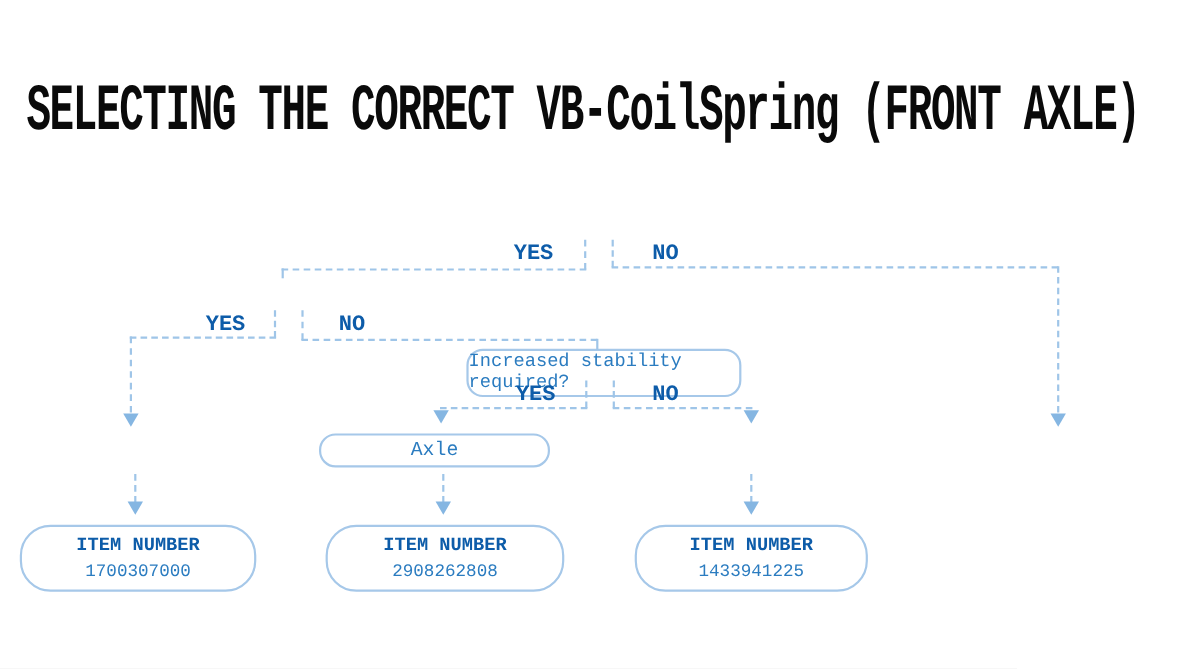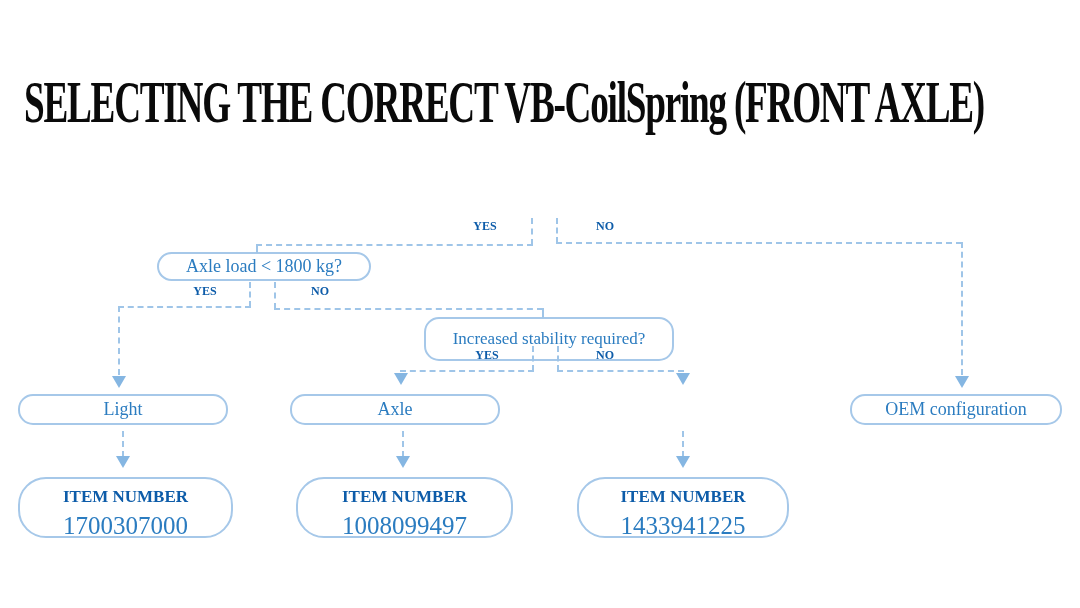--- a/index.html
+++ b/index.html
@@ -9,65 +9,62 @@
     --arrow:#85b6e2;
     --question-text:#2b7cc0;
     --decision-label:#0d5ca9;
     --item-label:#0d5ca9;
     --item-number:#2b7cc0;
     --title-color:#0a0a0a;
   }
   html,body{margin:0;padding:0;background:#e9e9e9;}
   .stage{
     position:relative;width:1080px;height:608px;background:var(--bg);
-    font-family:Liberation Serif, serif;overflow:hidden;margin:0 auto;
+    font-family:Liberation Mono, monospace;overflow:hidden;margin:0 auto;
   }
   .title{
     position:absolute;left:24px;top:72px;
     font-size:60px;font-weight:800;letter-spacing:-2px;line-height:1;
     color:var(--title-color);white-space:nowrap;
     transform:scaleX(0.62);transform-origin:0 0;
   }
   .qbox,.obox{
     position:absolute;border:2px solid var(--box-border);border-radius:15px;
     background:var(--bg);display:flex;align-items:center;justify-content:center;
     color:var(--question-text);font-size:18px;box-sizing:border-box;
   }
   .dlabel{
     position:absolute;width:60px;text-align:center;
-    font-size:12px;font-weight:bold;color:var(--decision-label);
+    font-size:20px;font-weight:bold;color:var(--decision-label);
   }
   .ibox{
     position:absolute;top:477px;height:61px;border:2px solid var(--box-border);
     border-radius:28px;background:var(--bg);box-sizing:border-box;
     text-align:center;padding-top:8px;
   }
   .ilabel{font-size:17px;font-weight:bold;color:var(--item-label);}
-  .inumber{font-size:25px;color:var(--item-number);margin-top:5px;}
+  .inumber{font-size:16px;color:var(--item-number);margin-top:5px;}
   .hline{position:absolute;height:0;border-top:2px dashed var(--connector);}
   .vline{position:absolute;width:0;border-left:2px dashed var(--connector);}
   .arrow{
     position:absolute;width:0;height:0;
     border-left:7px solid transparent;border-right:7px solid transparent;
     border-top:12px solid var(--arrow);
   }
 </style>
 </head>
 <body>
 
 <div class="stage">
 
   <div class="title">SELECTING THE CORRECT VB-CoilSpring (FRONT AXLE)</div>
 
   <div class="dlabel" style="left:455px;top:219px;">YES</div>
   <div class="dlabel" style="left:575px;top:219px;">NO</div>
 
-  <div class="qbox" style="left:157px;top:252px;width:214px;height:29px;">
-    <span>Axle load &lt; 1800 kg?</span>
-  </div>
   <div class="dlabel" style="left:175px;top:284px;">YES</div>
   <div class="dlabel" style="left:290px;top:284px;">NO</div>
 
   <div class="qbox" style="left:424px;top:317px;width:250px;height:44px;font-size:17px;">
     <span>Increased stability required?</span>
   </div>
   <div class="dlabel" style="left:457px;top:348px;">YES</div>
   <div class="dlabel" style="left:575px;top:348px;">NO</div>
 
   <div class="vline" style="left:531px;top:218px;height:27px;"></div>
@@ -89,43 +86,37 @@
   <div class="vline" style="left:542px;top:308px;height:10px;"></div>
 
   <div class="vline" style="left:532px;top:346px;height:25px;"></div>
   <div class="hline" style="left:400px;top:370px;width:134px;"></div>
   <div class="arrow" style="left:394px;top:373px;"></div>
 
   <div class="vline" style="left:557px;top:346px;height:25px;"></div>
   <div class="hline" style="left:557px;top:370px;width:127px;"></div>
   <div class="arrow" style="left:676px;top:373px;"></div>
 
-  <div class="obox" style="left:18px;top:394px;width:210px;height:31px;">
-    <span>Light</span>
-  </div>
   <div class="obox" style="left:290px;top:394px;width:210px;height:31px;">
     <span>Axle</span>
-  </div>
-  <div class="obox" style="left:850px;top:394px;width:212px;height:31px;">
-    <span>OEM configuration</span>
   </div>
 
   <div class="vline" style="left:122px;top:431px;height:26px;"></div>
   <div class="arrow" style="left:116px;top:456px;"></div>
   <div class="vline" style="left:402px;top:431px;height:26px;"></div>
   <div class="arrow" style="left:396px;top:456px;"></div>
   <div class="vline" style="left:682px;top:431px;height:26px;"></div>
   <div class="arrow" style="left:676px;top:456px;"></div>
 
   <div class="ibox" style="left:18px;width:215px;">
     <div class="ilabel">ITEM NUMBER</div>
     <div class="inumber">1700307000</div>
   </div>
   <div class="ibox" style="left:296px;width:217px;">
     <div class="ilabel">ITEM NUMBER</div>
-    <div class="inumber">1008099497</div>
+    <div class="inumber">2908262808</div>
   </div>
   <div class="ibox" style="left:577px;width:212px;">
     <div class="ilabel">ITEM NUMBER</div>
     <div class="inumber">1433941225</div>
   </div>
 
 </div>
 
 </body></html>

